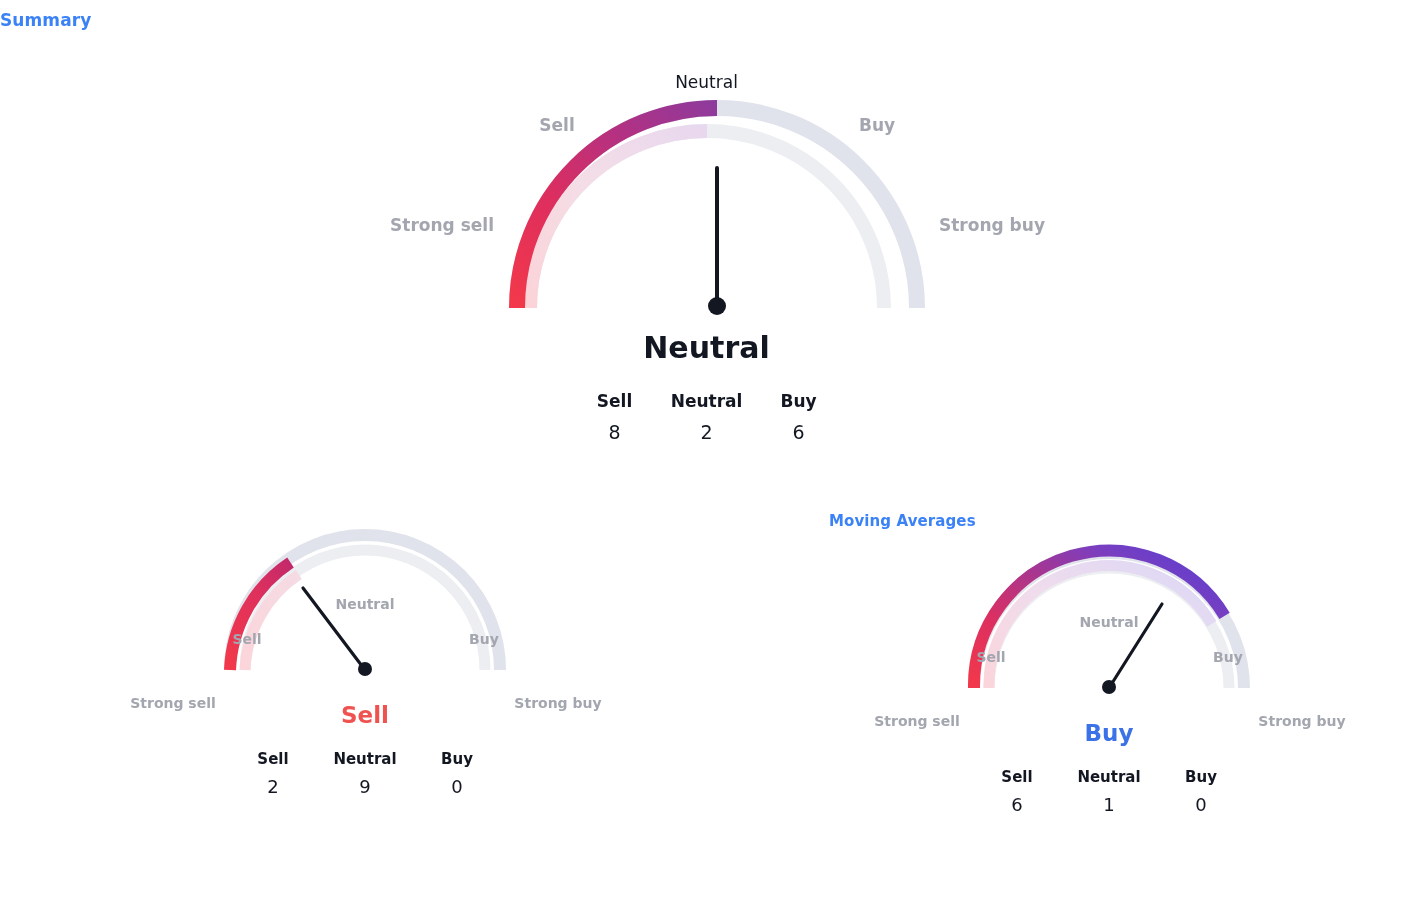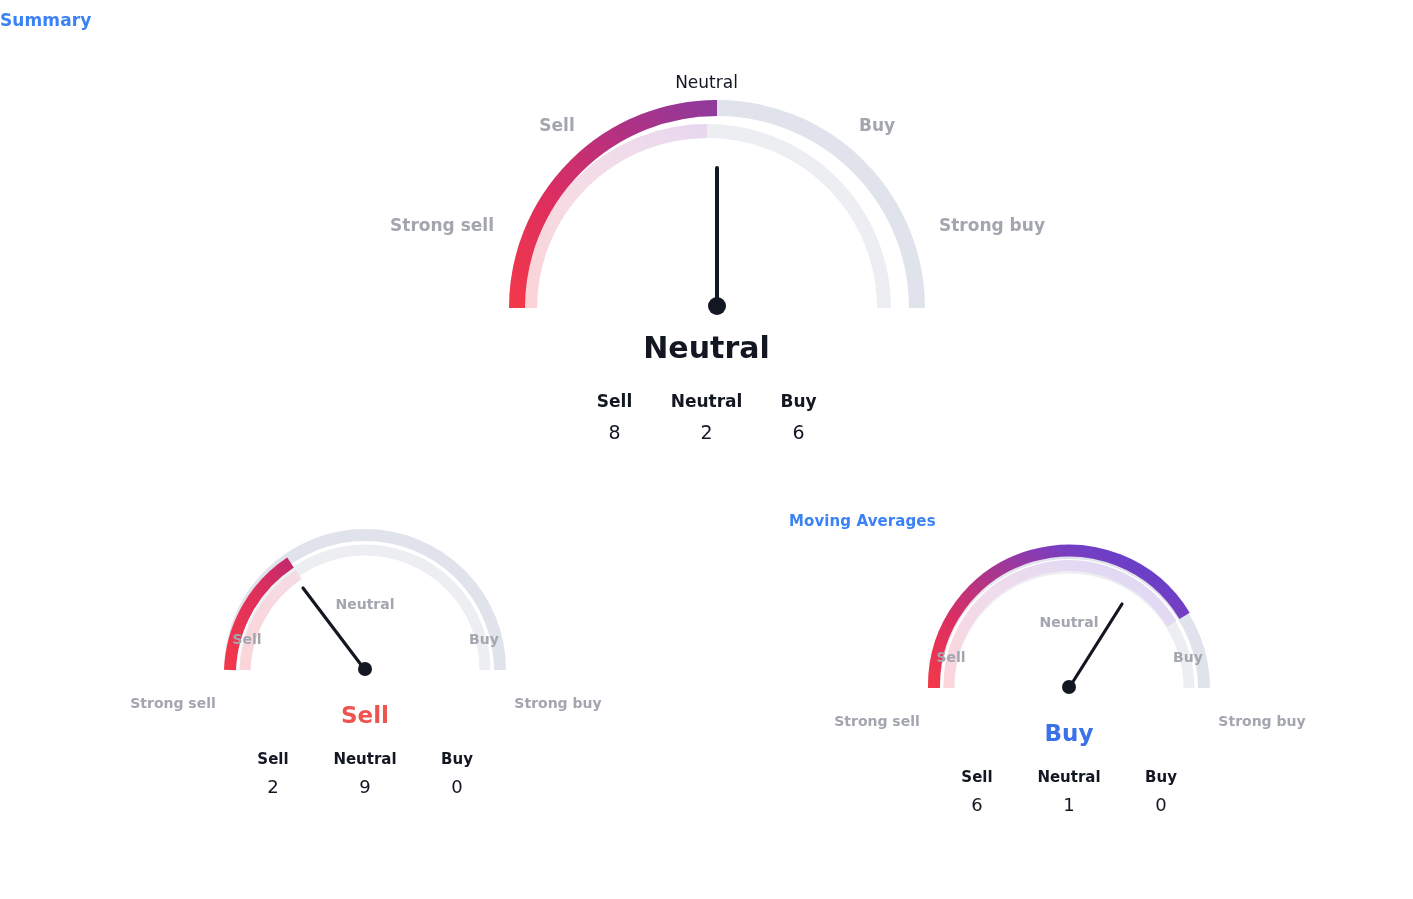--- a/index.html
+++ b/index.html
@@ -81,21 +81,21 @@
   .small-panel .gauge-svg-wrap { width: 560px; height: 160px; margin-top: 22px; }
   .small-panel .gauge-svg-wrap svg { margin: 0 auto; }
   .small-panel .verdict { font-size: 23px; margin-top: 8px; }
   .small-panel .counts { margin-top: 22px; }
   .small-panel .count-cell { width: 92px; }
   .small-panel .count-label { font-size: 15px; }
   .small-panel .count-value { font-size: 18px; margin-top: 8px; }
   .small-panel .arc-label { font-size: 14px; }
 
   #oscillators-panel { left: 85px; top: 512px; width: 560px; }
-  #moving-averages-panel { left: 789px; top: 512px; width: 560px; }
+  #moving-averages-panel { left: 829px; top: 512px; width: 560px; }
 </style>
 </head>
 <body>
 
 <div class="gauge-panel" id="summary-panel">
 
   <div class="panel-title">Summary</div>
   <div class="panel-subtitle">Neutral</div>
 
   <div class="gauge-svg-wrap">

